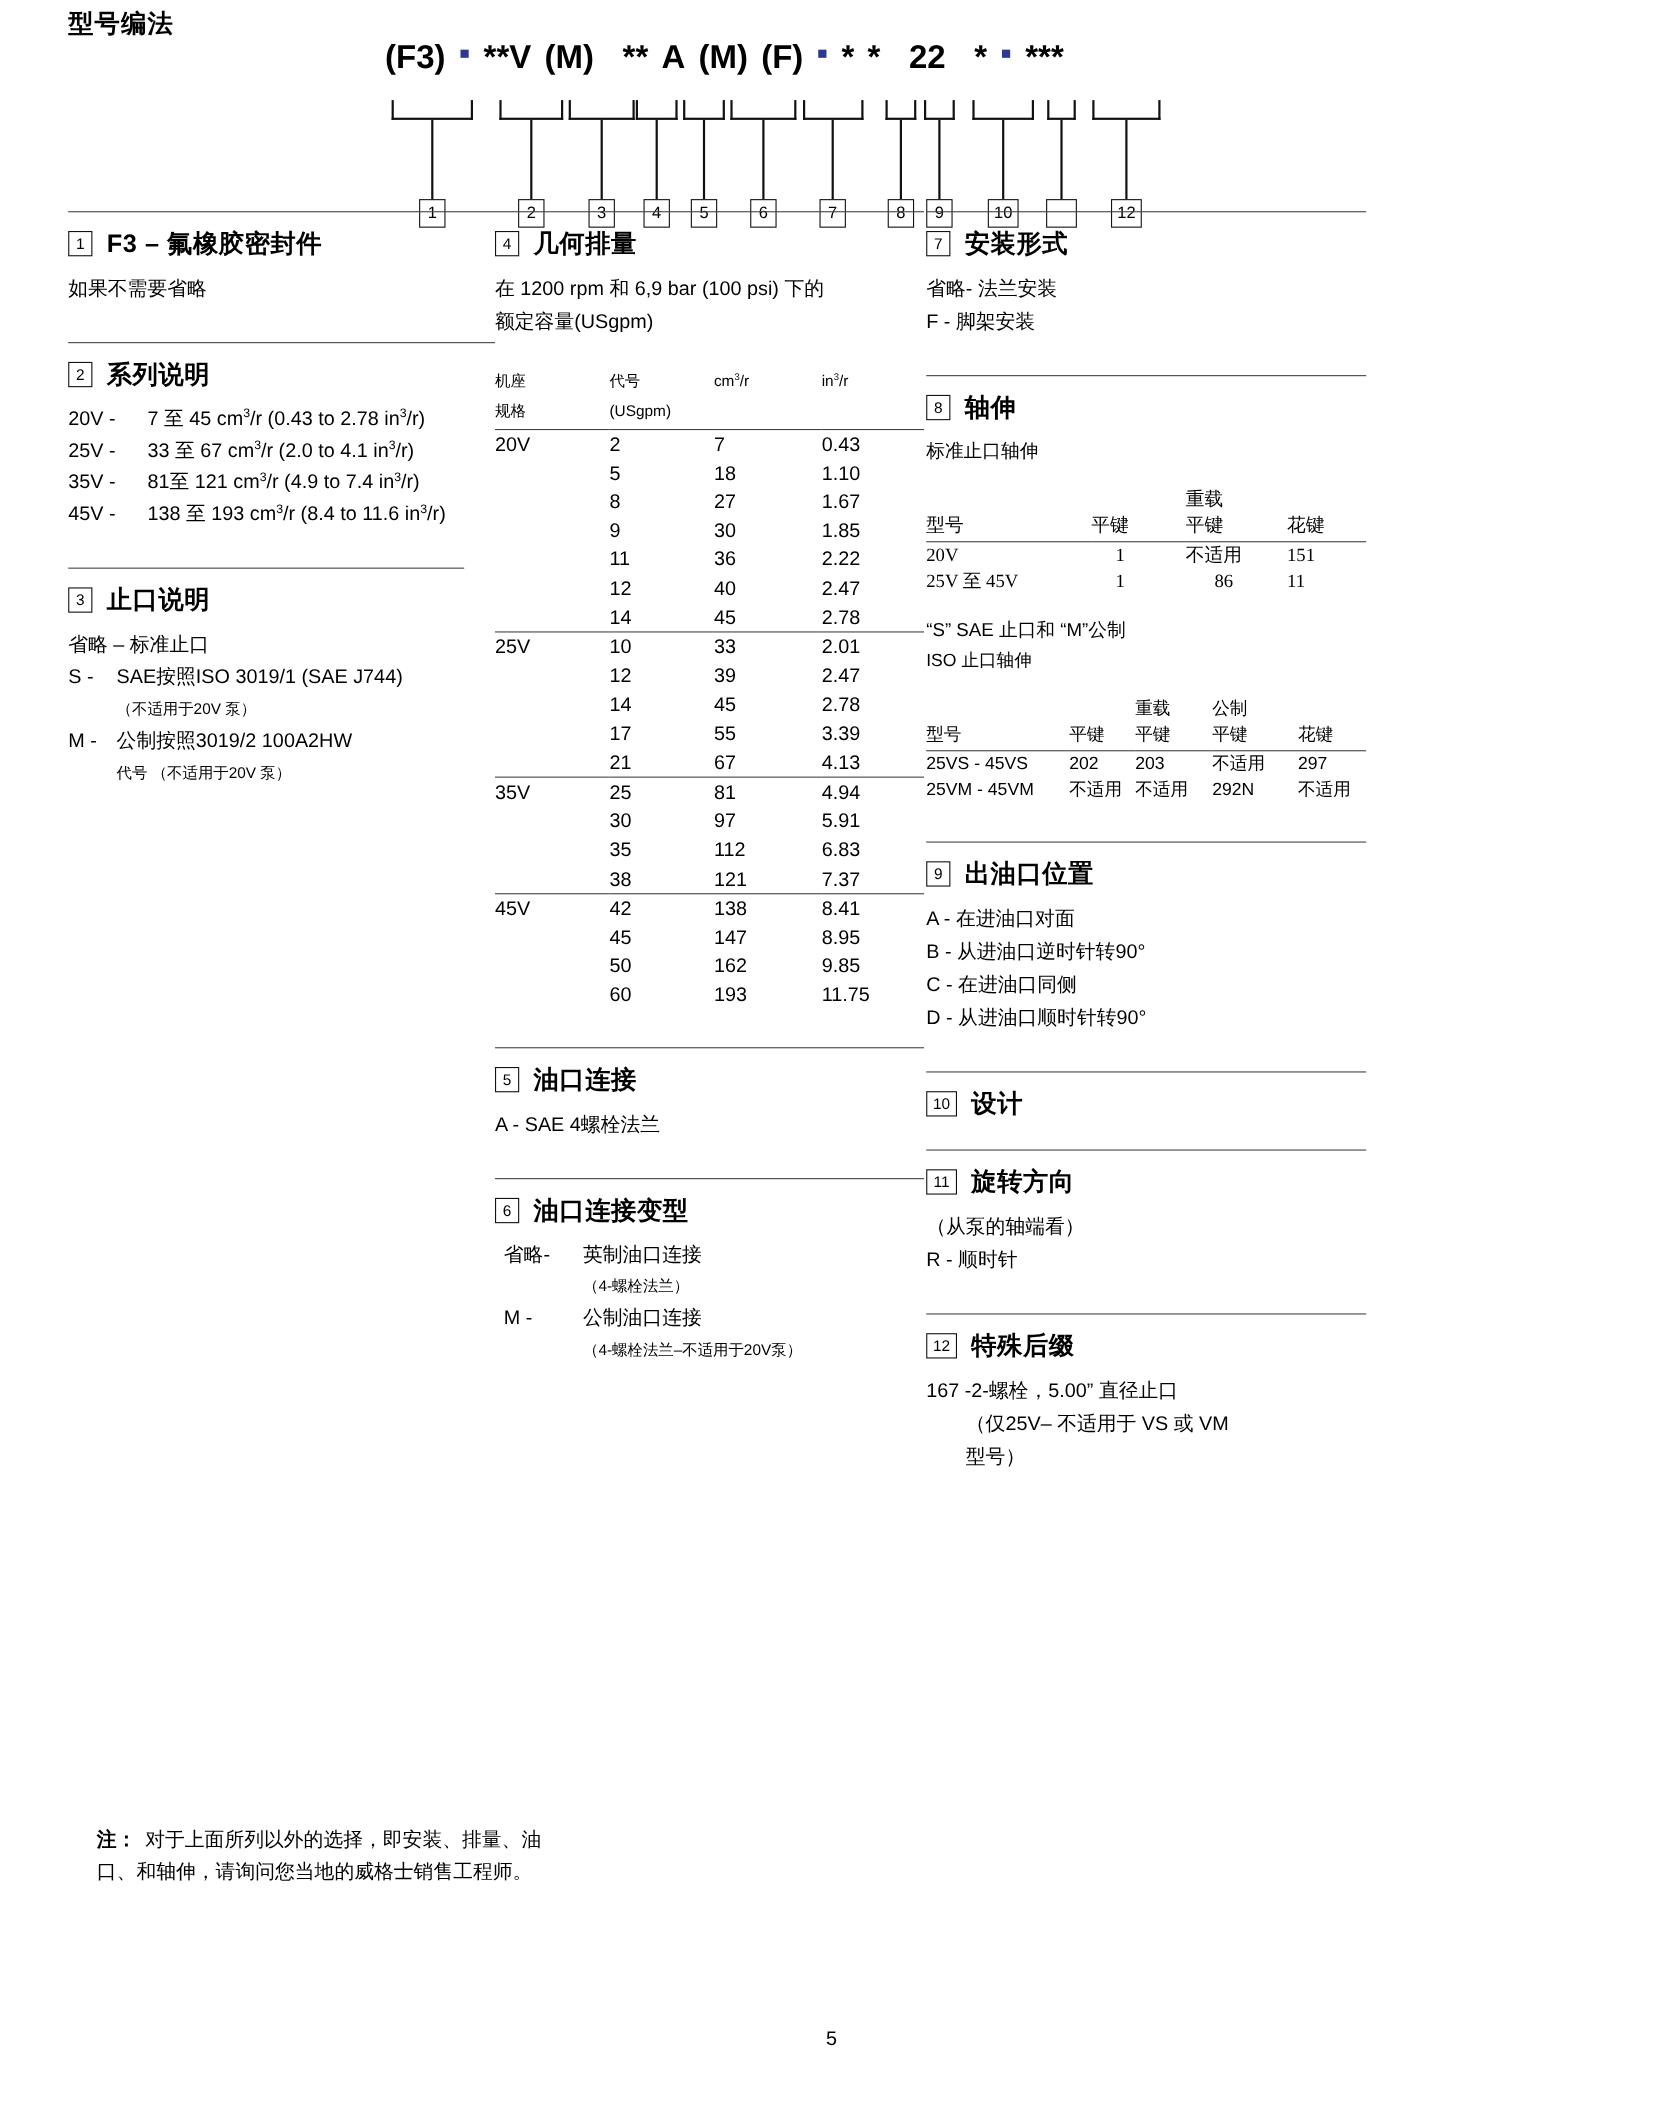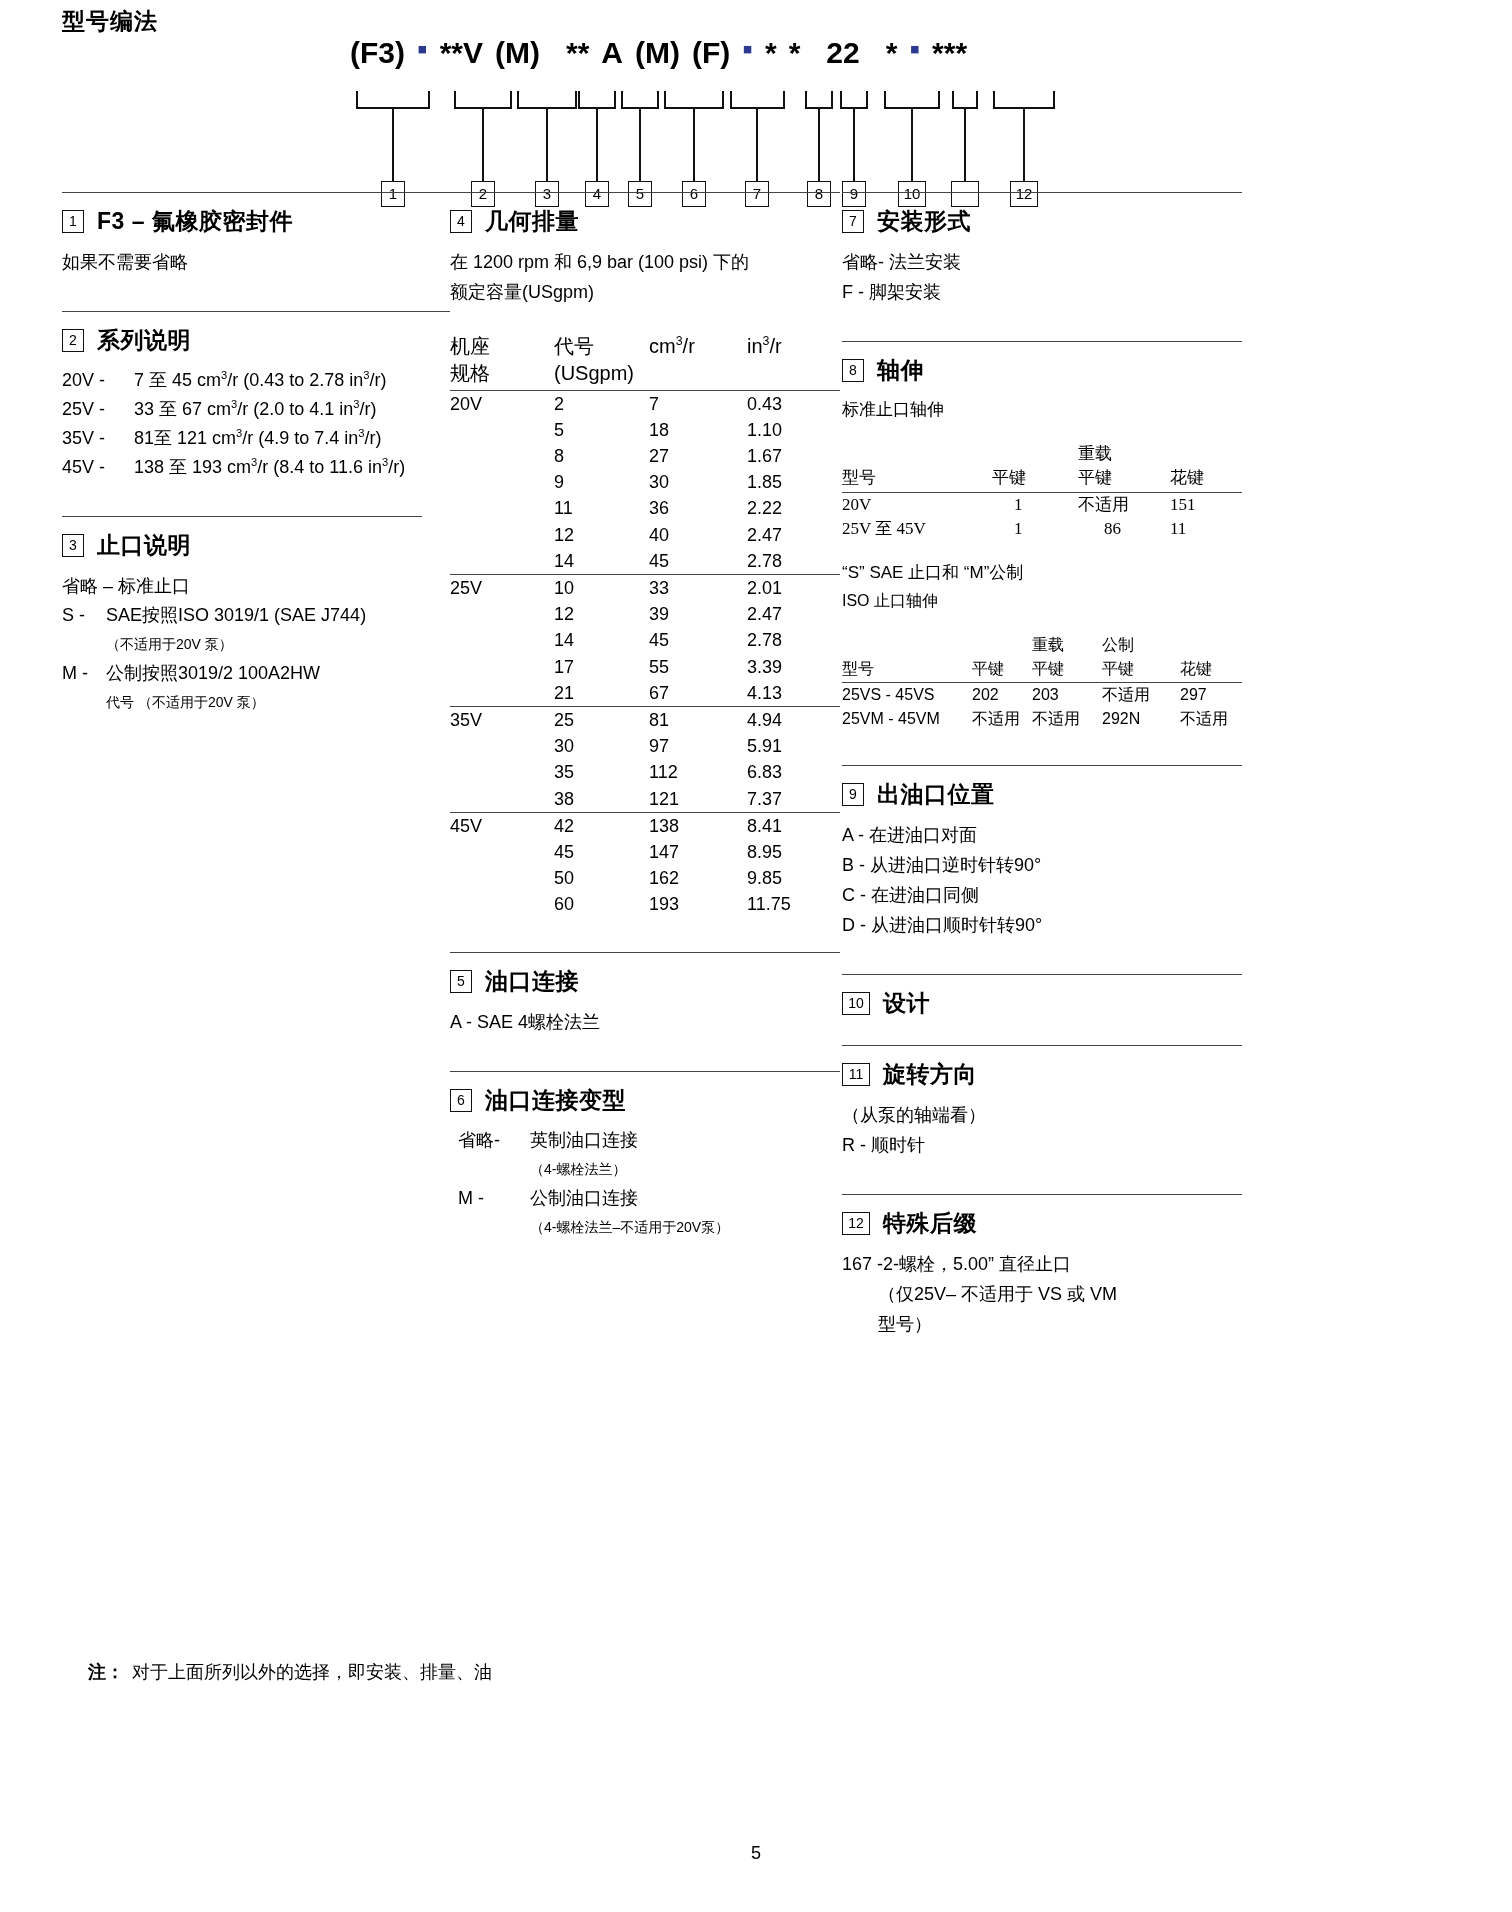--- a/index.html
+++ b/index.html
@@ -78,21 +78,21 @@
   .def-val { flex:1 1 auto; }
   .def-cont { padding-left:44px; font-size:14px; line-height:29px; }
 
   
   .disp-tbl { width:100%; border-collapse:collapse; font-size:18px; margin-top:4px; }
   .disp-tbl th, .disp-tbl td { text-align:left; padding:0; font-weight:normal; }
   .disp-tbl .c-frame { width:104px; }
   .disp-tbl .c-code  { width:95px; }
   .disp-tbl .c-cm    { width:98px; }
   .disp-tbl .c-in    { width:auto; }
-  .hdr-cell { font-size:20px; line-height:27px; vertical-align:bottom; }
+  .hdr-cell { font-size:14px; line-height:27px; vertical-align:bottom; }
   .thead-rule td { border-bottom:1.4px solid #444; height:3px; padding:0; }
   .grp-rule td { border-top:1.4px solid #444; }
   .disp-tbl tbody td { line-height:26.2px; }
 
   
   .shaft-tbl { width:100%; border-collapse:collapse; font-size:17px; }
   .shaft-tbl td, .shaft-tbl th { padding:0; text-align:left; font-weight:normal; vertical-align:bottom; line-height:24px; }
   .shaft-tbl .hr td { border-bottom:1.4px solid #444; height:2px; padding:0; line-height:0; }
   .serif { font-family:"Liberation Serif", serif; }
 
@@ -569,17 +569,18 @@
       <div class="body-txt" style="padding-left:36px;">（仅25V– 不适用于 VS 或 VM</div>
       <div class="body-txt" style="padding-left:36px;">型号）</div>
     </div>
   </div>
 
   <div class="note">
     <div style="display:flex;">
       <span class="note-label">注：</span>
       <span style="padding-left:8px;">对于上面所列以外的选择，即安装、排量、油</span>
     </div>
+    <div>口、和轴伸，请询问您当地的威格士销售工程师。</div>
   </div>
 
   <div class="pageno">5</div>
 
 </div>
 
 </body></html>

